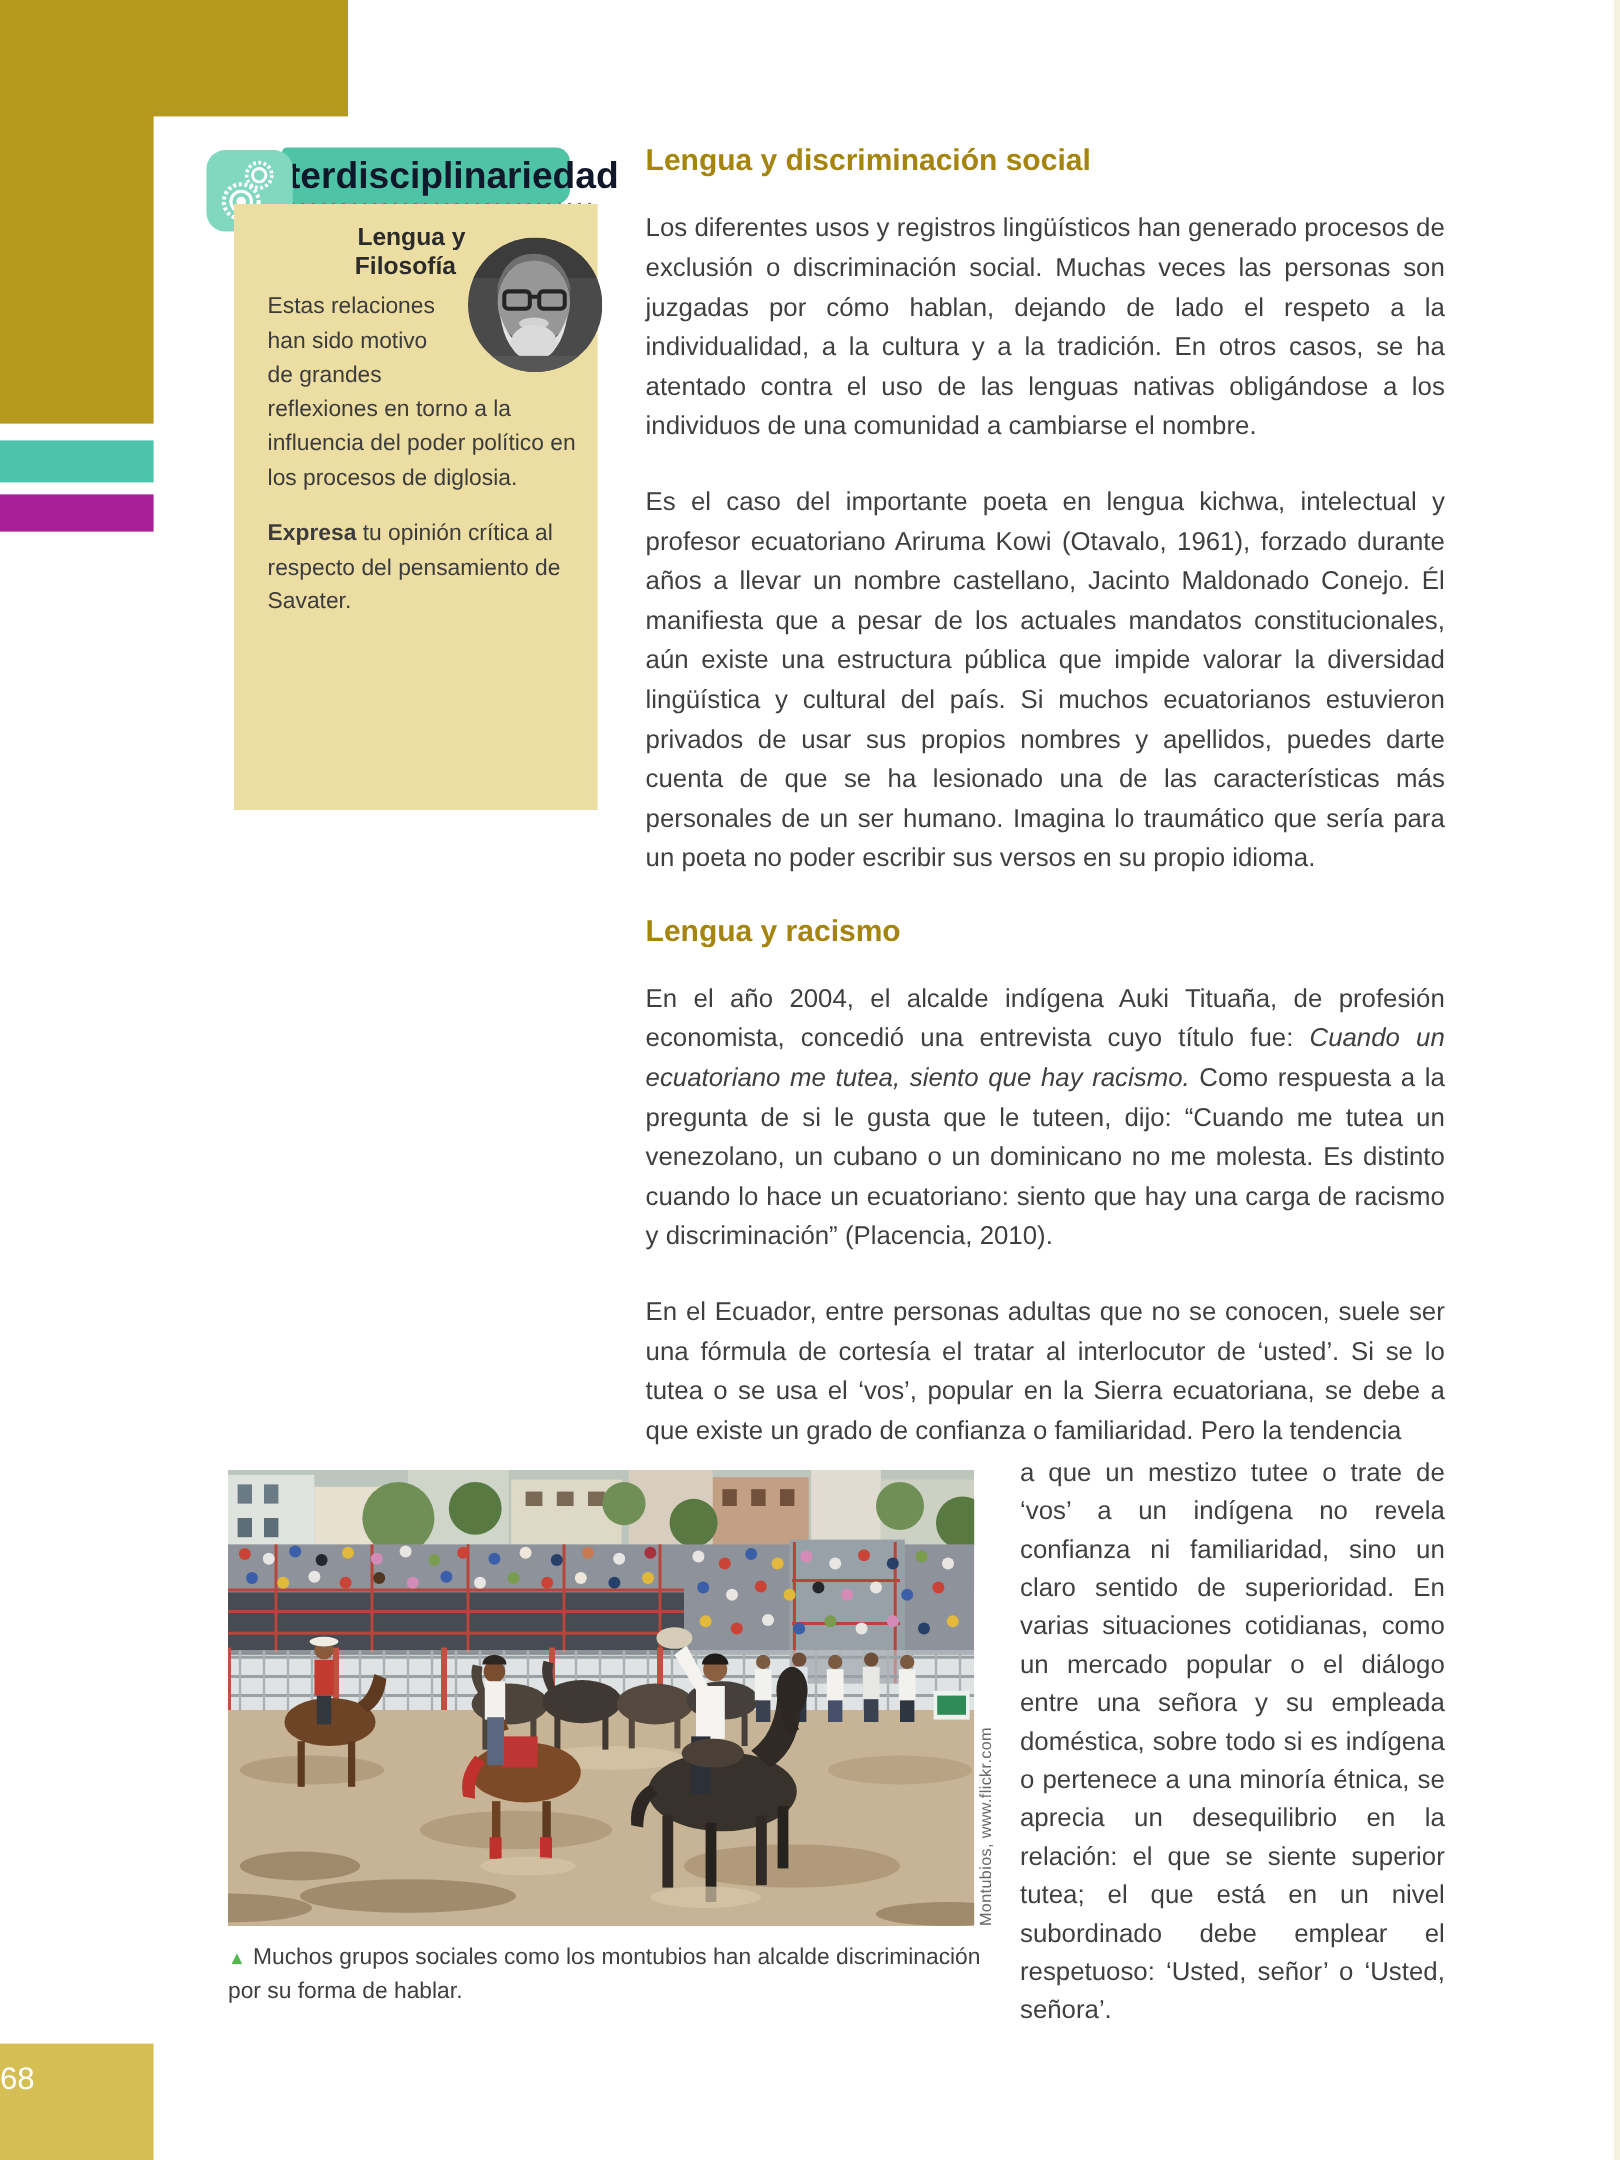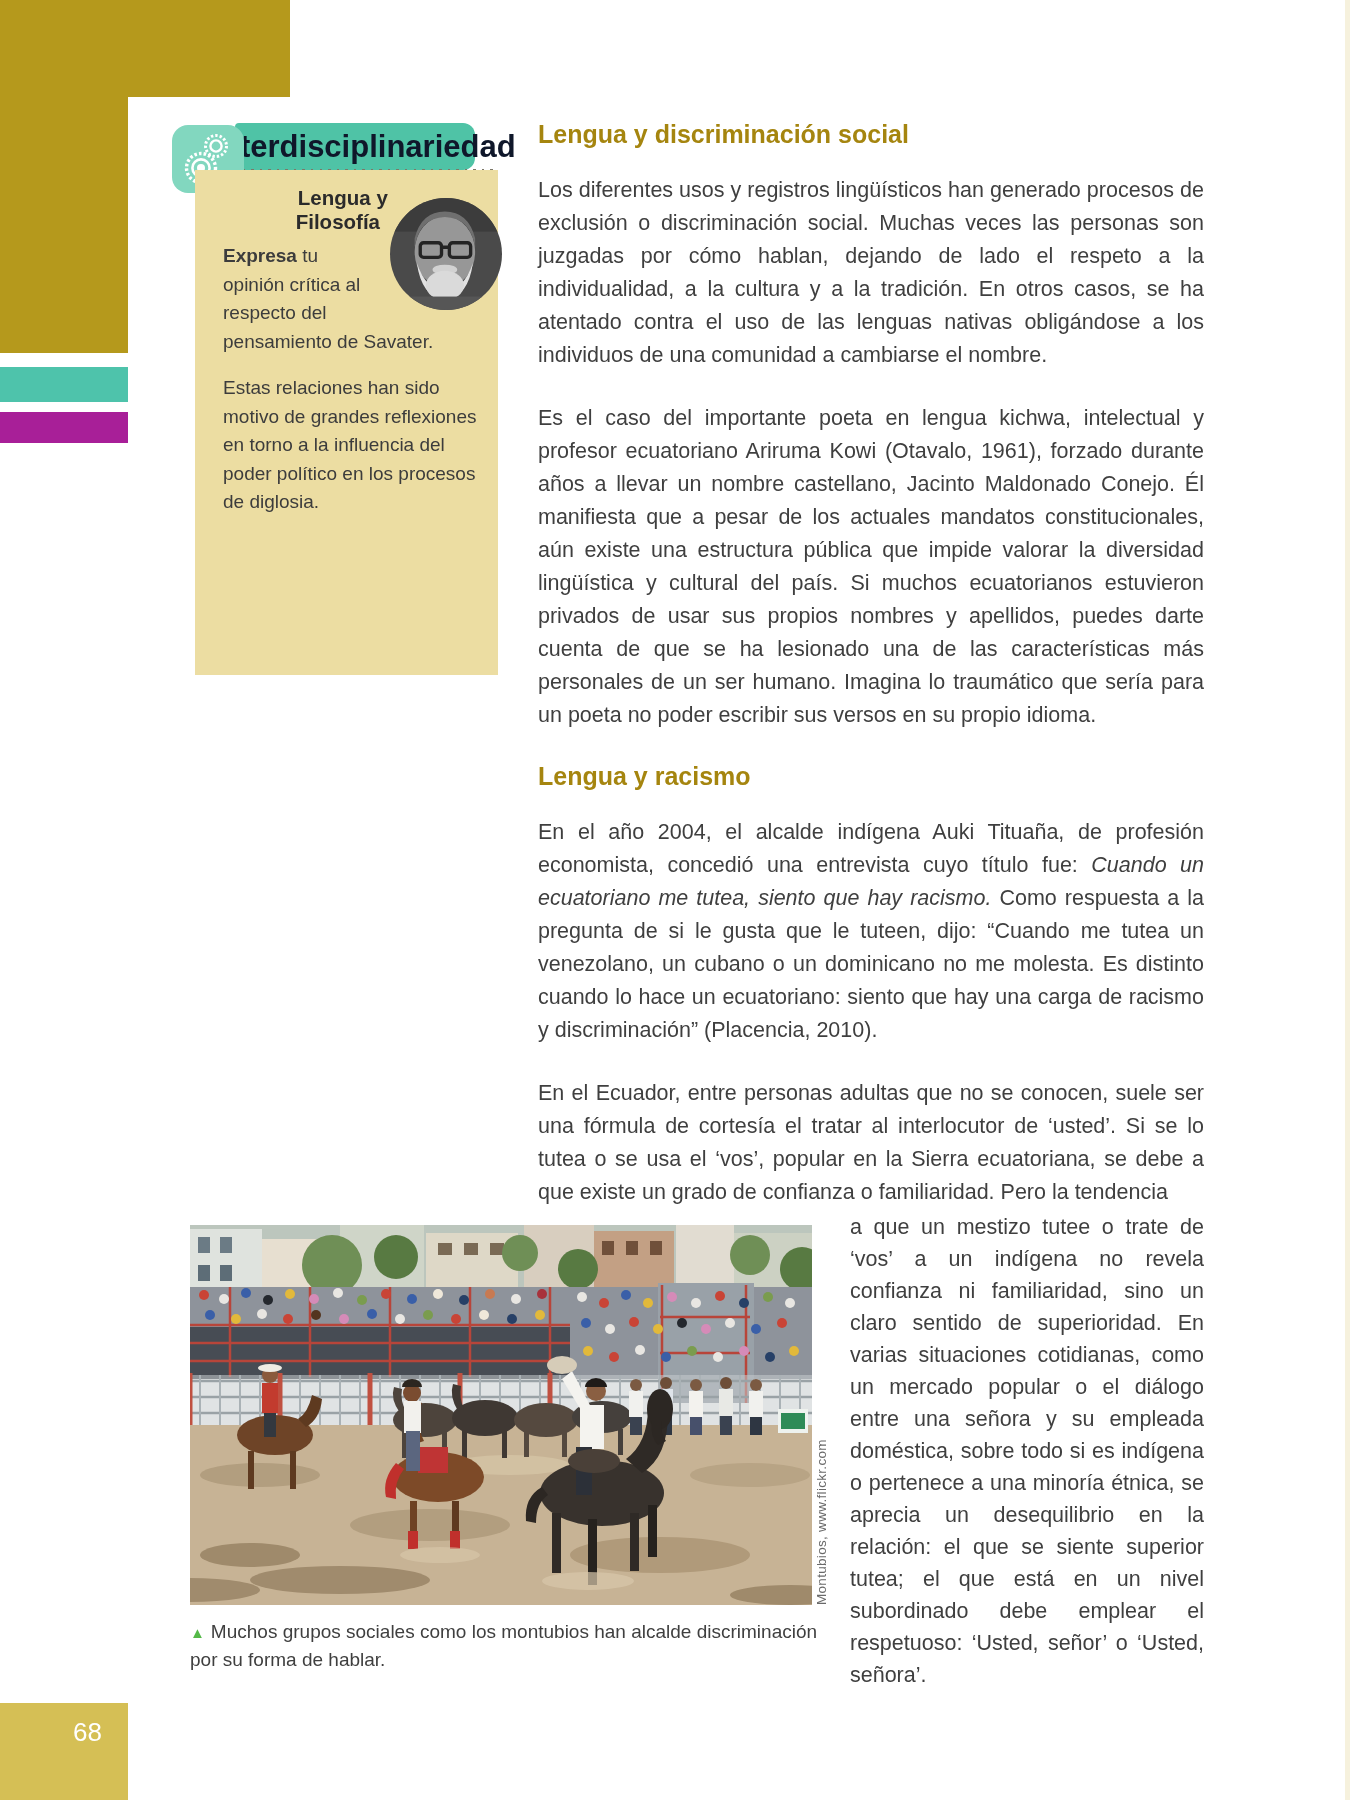--- a/index.html
+++ b/index.html
@@ -5,21 +5,21 @@
   html,body{margin:0;padding:0;background:#ffffff;}
   .page{position:relative;width:1350px;height:1800px;background:#ffffff;overflow:hidden;
         font-family:"Liberation Sans",sans-serif;color:#3d3d3d;}
   
   .gold-top-wide{position:absolute;left:0;top:0;width:290px;height:97px;background:#b5991c;}
   .gold-top-col{position:absolute;left:0;top:0;width:128px;height:353px;background:#b5991c;}
   .teal-strip{position:absolute;left:0;top:367px;width:128px;height:35px;background:#4ec3ab;}
   .magenta-strip{position:absolute;left:0;top:412px;width:128px;height:31px;background:#a81f98;}
   .edge-strip{position:absolute;right:0;top:0;width:5px;height:1800px;background:#f6f1dd;}
   .footer-block{position:absolute;left:0;top:1703px;width:128px;height:97px;background:#d5bf55;
-                color:#fff;font-size:26px;text-align:right;padding:14px 26px 0 0;box-sizing:border-box;}
+                color:#fff;font-size:26px;text-align:left;padding:14px 26px 0 0;box-sizing:border-box;}
   
   .sb-header{position:absolute;left:235px;top:123px;width:240px;height:47px;background:#4fc3a6;
              border-radius:4px 12px 12px 4px;color:#0f172a;font-weight:bold;font-size:31px;
              display:flex;align-items:center;justify-content:center;padding-left:18px;box-sizing:border-box;}
   .sb-hatch{position:absolute;left:243px;top:169px;width:250px;height:11px;
             background:repeating-linear-gradient(125deg,#7d7868 0 2px,rgba(0,0,0,0) 2px 7px);}
   .sb-icon{position:absolute;left:172px;top:125px;width:72px;height:68px;background:#82d7bf;border-radius:16px;
            display:flex;align-items:center;justify-content:center;}
   .sb-box{position:absolute;left:195px;top:170px;width:303px;height:505px;background:#ecdda2;
           padding:14px 16px 12px 28px;box-sizing:border-box;font-size:19px;line-height:28.5px;color:#3c3c3c;}
@@ -78,22 +78,22 @@
         <rect x="27" y="40" width="19" height="13" rx="3" fill="none" stroke="#242424" stroke-width="3"></rect>
         <rect x="53" y="40" width="19" height="13" rx="3" fill="none" stroke="#242424" stroke-width="3"></rect>
         <line x1="46" y1="44" x2="53" y2="44" stroke="#242424" stroke-width="3"></line>
         <ellipse cx="49" cy="64" rx="11" ry="4.5" fill="#d2d2d2"></ellipse>
         <path d="M24,58 Q28,88 49,92 Q70,88 74,58 Q66,82 49,83 Q32,82 24,58 Z" fill="#e2e2e2"></path>
         <ellipse cx="49" cy="78" rx="17" ry="13" fill="#dadada"></ellipse>
         <rect x="10" y="88" width="80" height="12" fill="#565656"></rect>
       </svg>
     </div>
     <h3>Lengua y Filosofía</h3>
+    <p>Estas relaciones han sido motivo de grandes reflexiones en torno a la influencia del poder político en los procesos de diglosia.</p>
     <p><strong>Expresa</strong><span> tu opinión crítica al respecto del pensamiento de Savater.</span></p>
-    <p>Estas relaciones han sido motivo de grandes reflexiones en torno a la influencia del poder político en los procesos de diglosia.</p>
   </div>
 
   <div class="main-col">
     <h2>Lengua y discriminación social</h2>
     <p>Los diferentes usos y registros lingüísticos han generado procesos de exclusión o discriminación social. Muchas veces las personas son juzgadas por cómo hablan, dejando de lado el respeto a la individualidad, a la cultura y a la tradición. En otros casos, se ha atentado contra el uso de las lenguas nativas obligándose a los individuos de una comunidad a cambiarse el nombre.</p>
     <p>Es el caso del importante poeta en lengua kichwa, intelectual y profesor ecuatoriano Ariruma Kowi (Otavalo, 1961), forzado durante años a llevar un nombre castellano, Jacinto Maldonado Conejo. Él manifiesta que a pesar de los actuales mandatos constitucionales, aún existe una estructura pública que impide valorar la diversidad lingüística y cultural del país. Si muchos ecuatorianos estuvieron privados de usar sus propios nombres y apellidos, puedes darte cuenta de que se ha lesionado una de las características más personales de un ser humano. Imagina lo traumático que sería para un poeta no poder escribir sus versos en su propio idioma.</p>
     <h2 class="second">Lengua y racismo</h2>
     <p><span>En el año 2004, el alcalde indígena Auki Tituaña, de profesión economista, concedió una entrevista cuyo título fue: </span><span class="ital">Cuando un ecuatoriano me tutea, siento que hay racismo.</span><span> Como respuesta a la pregunta de si le gusta que le tuteen, dijo: “Cuando me tutea un venezolano, un cubano o un dominicano no me molesta. Es distinto cuando lo hace un ecuatoriano: siento que hay una carga de racismo y discriminación” (Placencia, 2010).</span></p>
     <p>En el Ecuador, entre personas adultas que no se conocen, suele ser una fórmula de cortesía el tratar al interlocutor de ‘usted’. Si se lo tutea o se usa el ‘vos’, popular en la Sierra ecuatoriana, se debe a que existe un grado de confianza o familiaridad. Pero la tendencia</p>
   </div>

